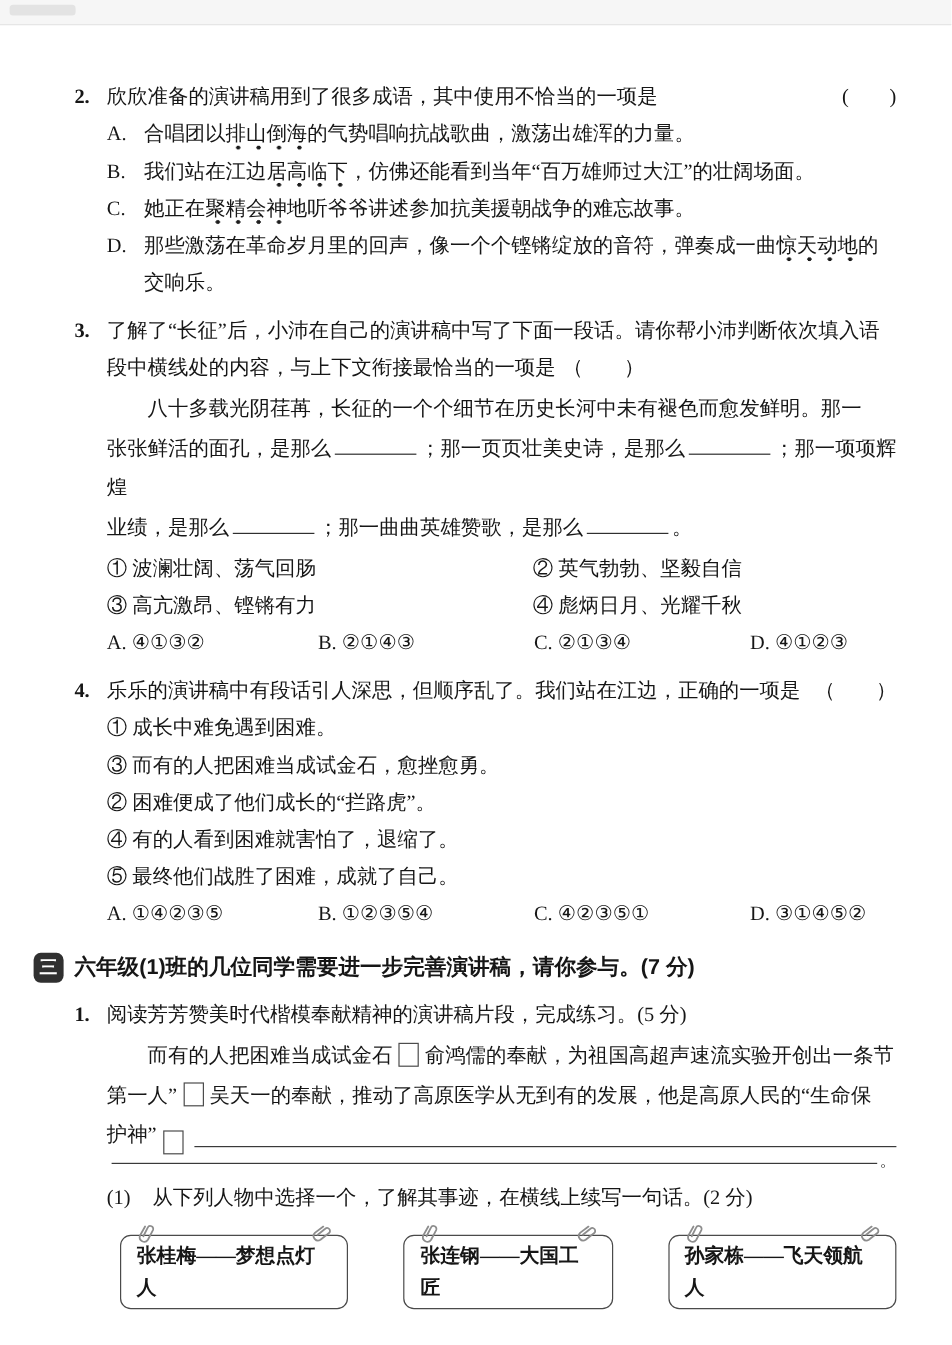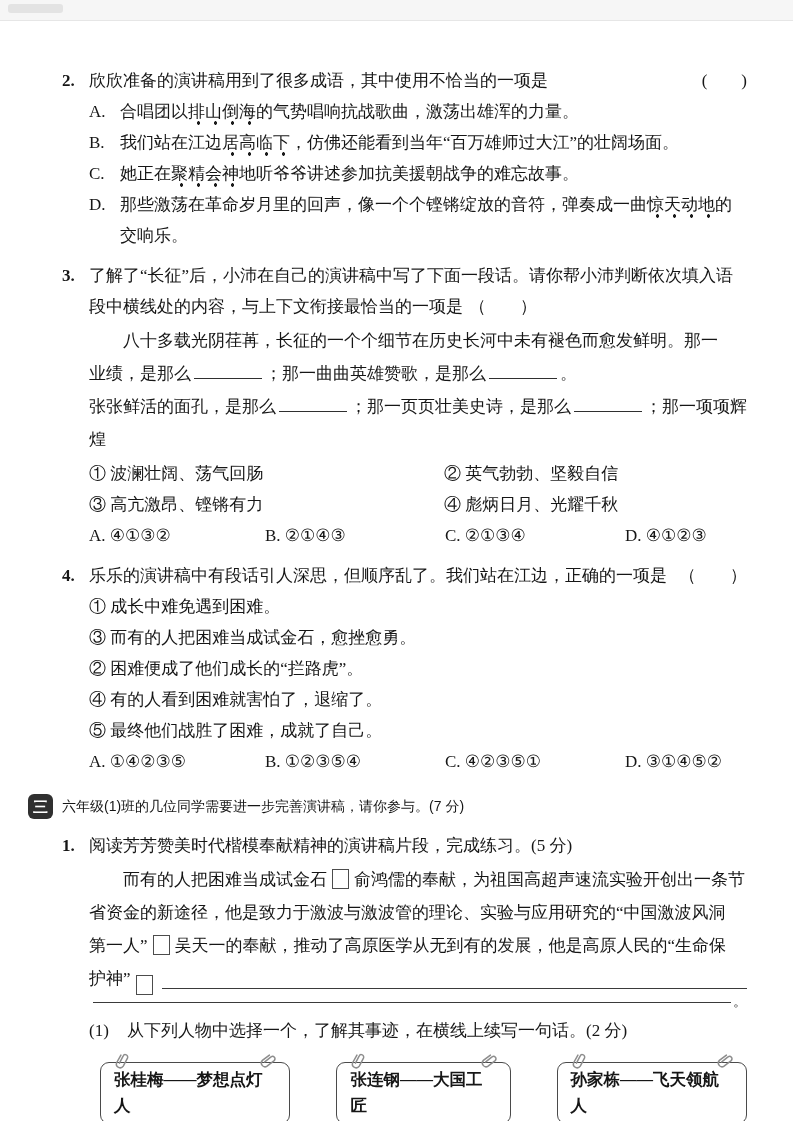--- a/index.html
+++ b/index.html
@@ -39,21 +39,21 @@
   .grid2{display:grid;grid-template-columns:355px 1fr;padding-left:27px;}
   .optrow{display:grid;grid-template-columns:176px 180px 180px 1fr;padding-left:27px;}
 
   .q{margin-bottom:9px;}
   .list{padding-left:27px;}
 
   .sec-head{display:flex;align-items:center;margin:14px 0 8px -34px;}
   .badge{flex:0 0 auto;width:25px;height:25px;background:#303030;color:#fff;border-radius:6px;
     display:flex;align-items:center;justify-content:center;
     font-family:"Liberation Sans","DejaVu Sans",sans-serif;font-weight:bold;font-size:15px;margin-right:9px;}
-  .sec-title{font-family:"Liberation Sans","DejaVu Sans",sans-serif;font-weight:normal;font-size:14px;}
+  .sec-title{font-family:"Liberation Sans","DejaVu Sans",sans-serif;font-weight:bold;font-size:18px;}
 
   .sub-head{display:flex;align-items:flex-start;margin-top:4px;}
   .part-head{display:flex;align-items:flex-start;padding-left:27px;margin-top:6px;}
   .pnum{flex:0 0 38px;}
 
   .plates{display:flex;gap:46px;padding-left:38px;margin:16px 0 10px 0;}
   .plate{position:relative;border:1.7px solid #4a4a4a;border-radius:9px;padding:4px 13px;
     font-weight:600;line-height:26px;font-size:16.5px;background:#fff;}
   .pin{position:absolute;top:-11px;width:18px;height:18px;}
   .pin.left{left:12px;transform:rotate(-14deg);}
@@ -93,22 +93,22 @@
       </div>
     </section>
 
     <section class="q">
       <div class="qhead">
         <span class="qnum">3.</span>
         <span class="qtext"><span>了解了“长征”后，小沛在自己的演讲稿中写了下面一段话。请你帮小沛判断依次填入语段中横线处的内容，与上下文衔接最恰当的一项是</span><span class="brk">（　　）</span></span>
       </div>
       <div class="psg">
         <div class="psg-line indent"><span>八十多载光阴荏苒，长征的一个个细节在历史长河中未有褪色而愈发鲜明。那一</span></div>
+        <div class="psg-line"><span>张张鲜活的面孔，是那么</span><span class="blank"></span><span>；那一页页壮美史诗，是那么</span><span class="blank"></span><span>；那一项项辉煌</span></div>
         <div class="psg-line"><span>业绩，是那么</span><span class="blank"></span><span>；那一曲曲英雄赞歌，是那么</span><span class="blank"></span><span>。</span></div>
-        <div class="psg-line"><span>张张鲜活的面孔，是那么</span><span class="blank"></span><span>；那一页页壮美史诗，是那么</span><span class="blank"></span><span>；那一项项辉煌</span></div>
       </div>
       <div class="grid2">
         <span>① 波澜壮阔、荡气回肠</span>
         <span>② 英气勃勃、坚毅自信</span>
         <span>③ 高亢激昂、铿锵有力</span>
         <span>④ 彪炳日月、光耀千秋</span>
       </div>
       <div class="optrow">
         <span>A. ④①③②</span>
         <span>B. ②①④③</span>
@@ -144,21 +144,20 @@
         <span class="sec-title">六年级(1)班的几位同学需要进一步完善演讲稿，请你参与。(7 分)</span>
       </div>
 
       <div class="sub-head">
         <span class="qnum">1.</span>
         <span class="qtext">阅读芳芳赞美时代楷模奉献精神的演讲稿片段，完成练习。(5 分)</span>
       </div>
 
       <div class="psg">
         <div class="psg-line indent"><span>而有的人把困难当成试金石</span><span class="sqbox"></span><span>俞鸿儒的奉献，为祖国高超声速流实验开创出一条节</span></div>
-        <div class="psg-line"><span>省资金的新途径，他是致力于激波与激波管的理论、实验与应用研究的“中国激波风洞</span></div>
         <div class="psg-line"><span>第一人”</span><span class="sqbox"></span><span>吴天一的奉献，推动了高原医学从无到有的发展，他是高原人民的“生命保</span></div>
         <div class="psg-line flexline">
             <span>护神”</span>
             <span class="sqbox"></span>
             <span class="fline"></span>
           </div>
         <div class="psg-line flexline">
             <span class="fline"></span>
             <span class="period">。</span>
           </div>

